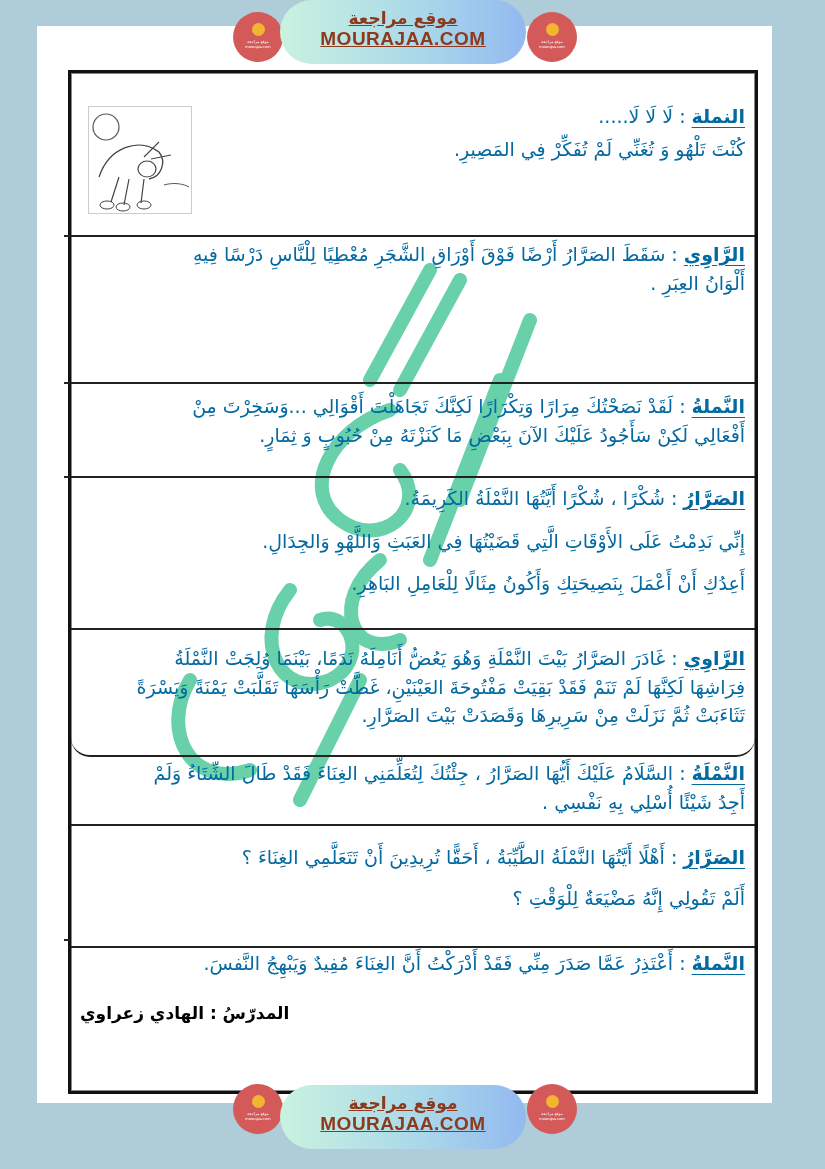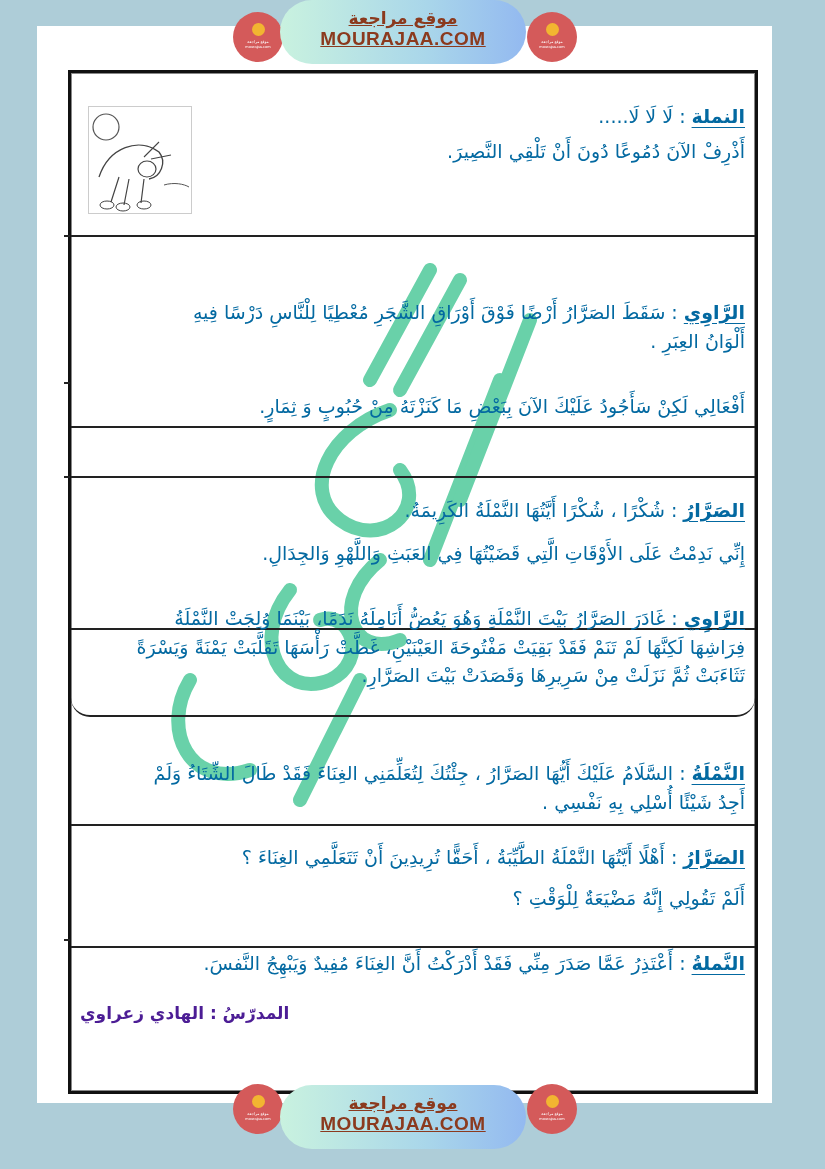--- a/index.html
+++ b/index.html
@@ -30,21 +30,21 @@
   }
   .section.last { border-bottom: none; }
   .line { font-size: 19px; line-height: 1.5; white-space: nowrap; position: relative; z-index: 2; }
   .spk { text-decoration: underline; text-underline-offset: 4px; font-weight: bold; }
   .img-box {
     position: absolute; left: 88px; top: 106px; width: 102px; height: 106px;
     border: 1px solid #ccc; background: #fff; z-index: 3;
   }
   .teacher {
     position: absolute; left: 80px; top: 1003px; direction: rtl;
-    font-size: 17px; font-weight: bold; color: #4c1d95; z-index: 3;
+    font-size: 17px; font-weight: bold; color: #000000; z-index: 3;
   }
   .banner {
     position: absolute; left: 280px; width: 246px; height: 64px; border-radius: 32px;
     background: linear-gradient(90deg, #c9f2df 0%, #a9d6ea 60%, #93b9f0 100%);
     text-align: center; z-index: 5;
   }
   .banner .ar { font-size: 17px; font-weight: bold; color: #8b3a1e; text-decoration: underline; margin-top: 8px; direction: rtl; }
   .banner .en { font-family: "Liberation Sans", sans-serif; font-size: 19px; font-weight: bold; color: #8b3a1e; text-decoration: underline; letter-spacing: 0.5px; }
   .badge {
     position: absolute; width: 50px; height: 50px; border-radius: 50%;
@@ -102,42 +102,46 @@
     <ellipse cx="34" cy="100" rx="7" ry="4" fill="none" stroke="#444"></ellipse>
     <ellipse cx="55" cy="98" rx="7" ry="4" fill="none" stroke="#444"></ellipse>
     <path d="M75 78 C85 75 95 77 100 80" stroke="#555" fill="none"></path>
   </svg>
 </div>
 
 <div class="section" style="top:102px;height:135px;padding-top:0;">
   <div class="line" style="margin-top:0px;">
     <span class="spk">النملة</span><span> : </span><span>لَا لَا لَا.....</span>
   </div>
-  <div class="line" style="margin-top:6px;">أَذْرِفْ الآنَ دُمُوعًا دُونَ أَنْ تَلْقِي النَّصِيرَ.</div>
+  <div class="line" style="margin-top:4px;">كُنْتَ تَلْهُو وَ تُغَنِّي       لَمْ تُفَكِّرْ فِي المَصِيرِ.</div>
 </div>
 
-<div class="section" style="top:237px;height:147px;padding-top:17px;margin-top:44px;">
+<div class="section" style="top:237px;height:147px;padding-top:3px;">
   <div class="line">
     <span class="spk">الرَّاوِي</span><span> : </span><span>سَقَطَ الصَرَّارُ أَرْضًا فَوْقَ أَوْرَاقِ الشَّجَرِ مُعْطِيًا لِلْنَّاسِ دَرْسًا فِيهِ</span>
   </div>
   <div class="line">أَلْوَانُ العِبَرِ .</div>
 </div>
 
 <div class="section" style="top:384px;height:94px;padding-top:8px;">
+  <div class="line">
+    <span class="spk">النَّملةُ</span><span> : </span><span>لَقَدْ نَصَحْتُكَ مِرَارًا وَتِكْرَارًا لَكِنَّكَ  تَجَاهَلْتَ أَقْوَالِي ...وَسَخِرْتَ مِنْ</span>
+  </div>
   <div class="line">أَفْعَالِي لَكِنْ سَأَجُودُ عَلَيْكَ الآنَ بِبَعْضِ مَا كَنَزْتَهُ مِنْ  حُبُوبٍ وَ ثِمَارٍ.</div>
 </div>
 
-<div class="section" style="top:478px;height:152px;padding-top:18px;">
+<div class="section" style="top:478px;height:152px;padding-top:6px;">
   <div class="line">
     <span class="spk">الصَرَّارُ</span><span> : </span><span>شُكْرًا ، شُكْرًا أَيَّتُهَا  النَّمْلَةُ الكَرِيمَةُ.</span>
   </div>
   <div class="line" style="margin-top:14px;">إِنِّي نَدِمْتُ عَلَى الأَوْقَاتِ الَّتِي قَضَيْتُهَا فِي العَبَثِ وَاللَّهْوِ وَالجِدَالِ.</div>
+  <div class="line" style="margin-top:14px;">أَعِدُكِ أَنْ أَعْمَلَ بِنَصِيحَتِكِ وَأَكُونُ مِثَالًا لِلْعَامِلِ البَاهِرِ.</div>
 </div>
 
-<div class="section" style="top:600px;height:117px;padding-top:4px;border-radius:19px;">
+<div class="section" style="top:640px;height:117px;padding-top:4px;border-radius:19px;">
   <div class="line">
     <span class="spk">الرَّاوِي</span><span> : </span><span>غَادَرَ الصَرَّارُ بَيْتَ النَّمْلَةِ  وَهُوَ يَعُضُّ أَنَامِلَهُ نَدَمًا، بَيْنَمَا وُلِجَتْ النَّمْلَةُ</span>
   </div>
   <div class="line">فِرَاشِهَا لَكِنَّهَا لَمْ تَنَمْ فَقَدْ بَقِيَتْ مَفْتُوحَةَ العَيْنَيْنِ، غَطَّتْ رَأْسَهَا تَقَلَّبَتْ يَمْنَةً وَيَسْرَةً</div>
   <div class="line">تَثَاءَبَتْ ثُمَّ نَزَلَتْ مِنْ سَرِيرِهَا وَقَصَدَتْ بَيْتَ الصَرَّارِ.</div>
 </div>
 
 <div class="section" style="top:747px;height:79px;padding-top:12px;">
   <div class="line">
     <span class="spk">النَّمْلَةُ</span><span> : </span><span>السَّلَامُ عَلَيْكَ أَيُّهَا الصَرَّارُ ، جِئْتُكَ لِتُعَلِّمَنِي الغِنَاءَ فَقَدْ طَالَ الشِّتَاءُ وَلَمْ</span>

